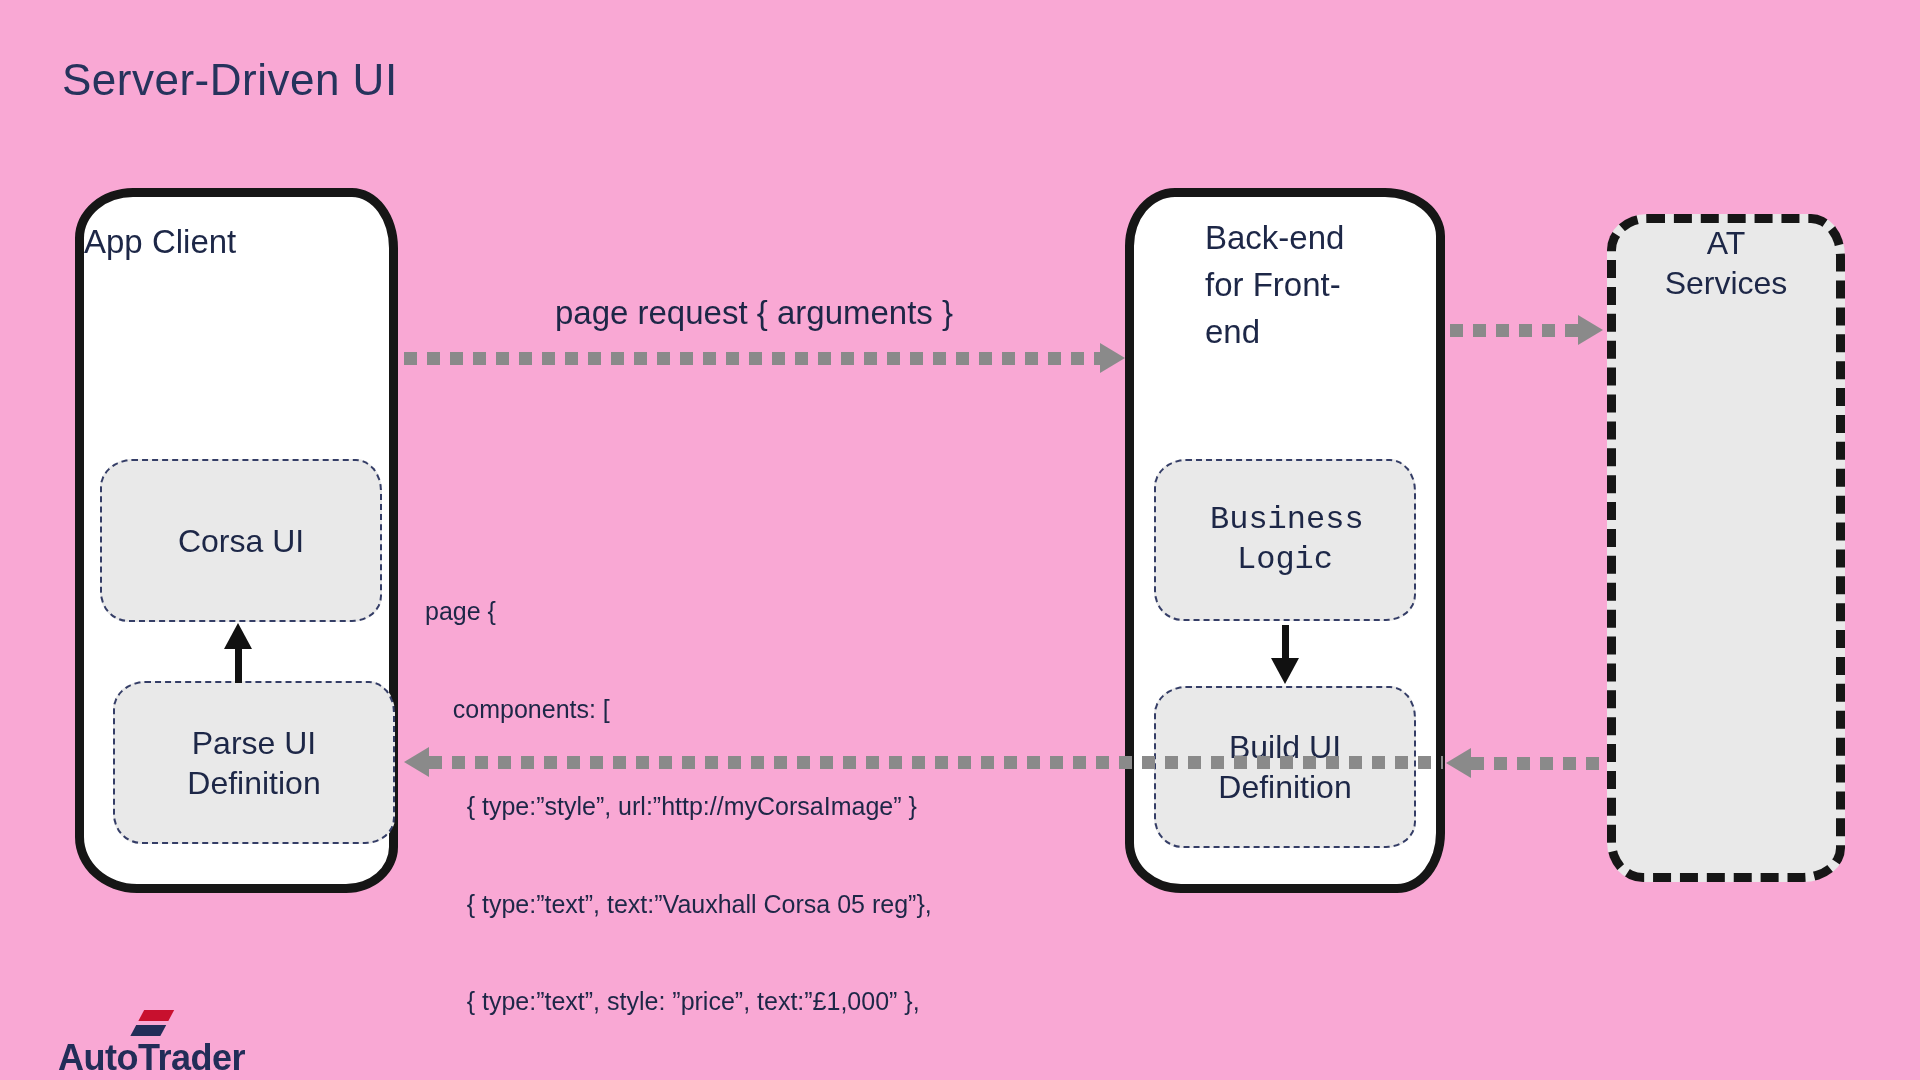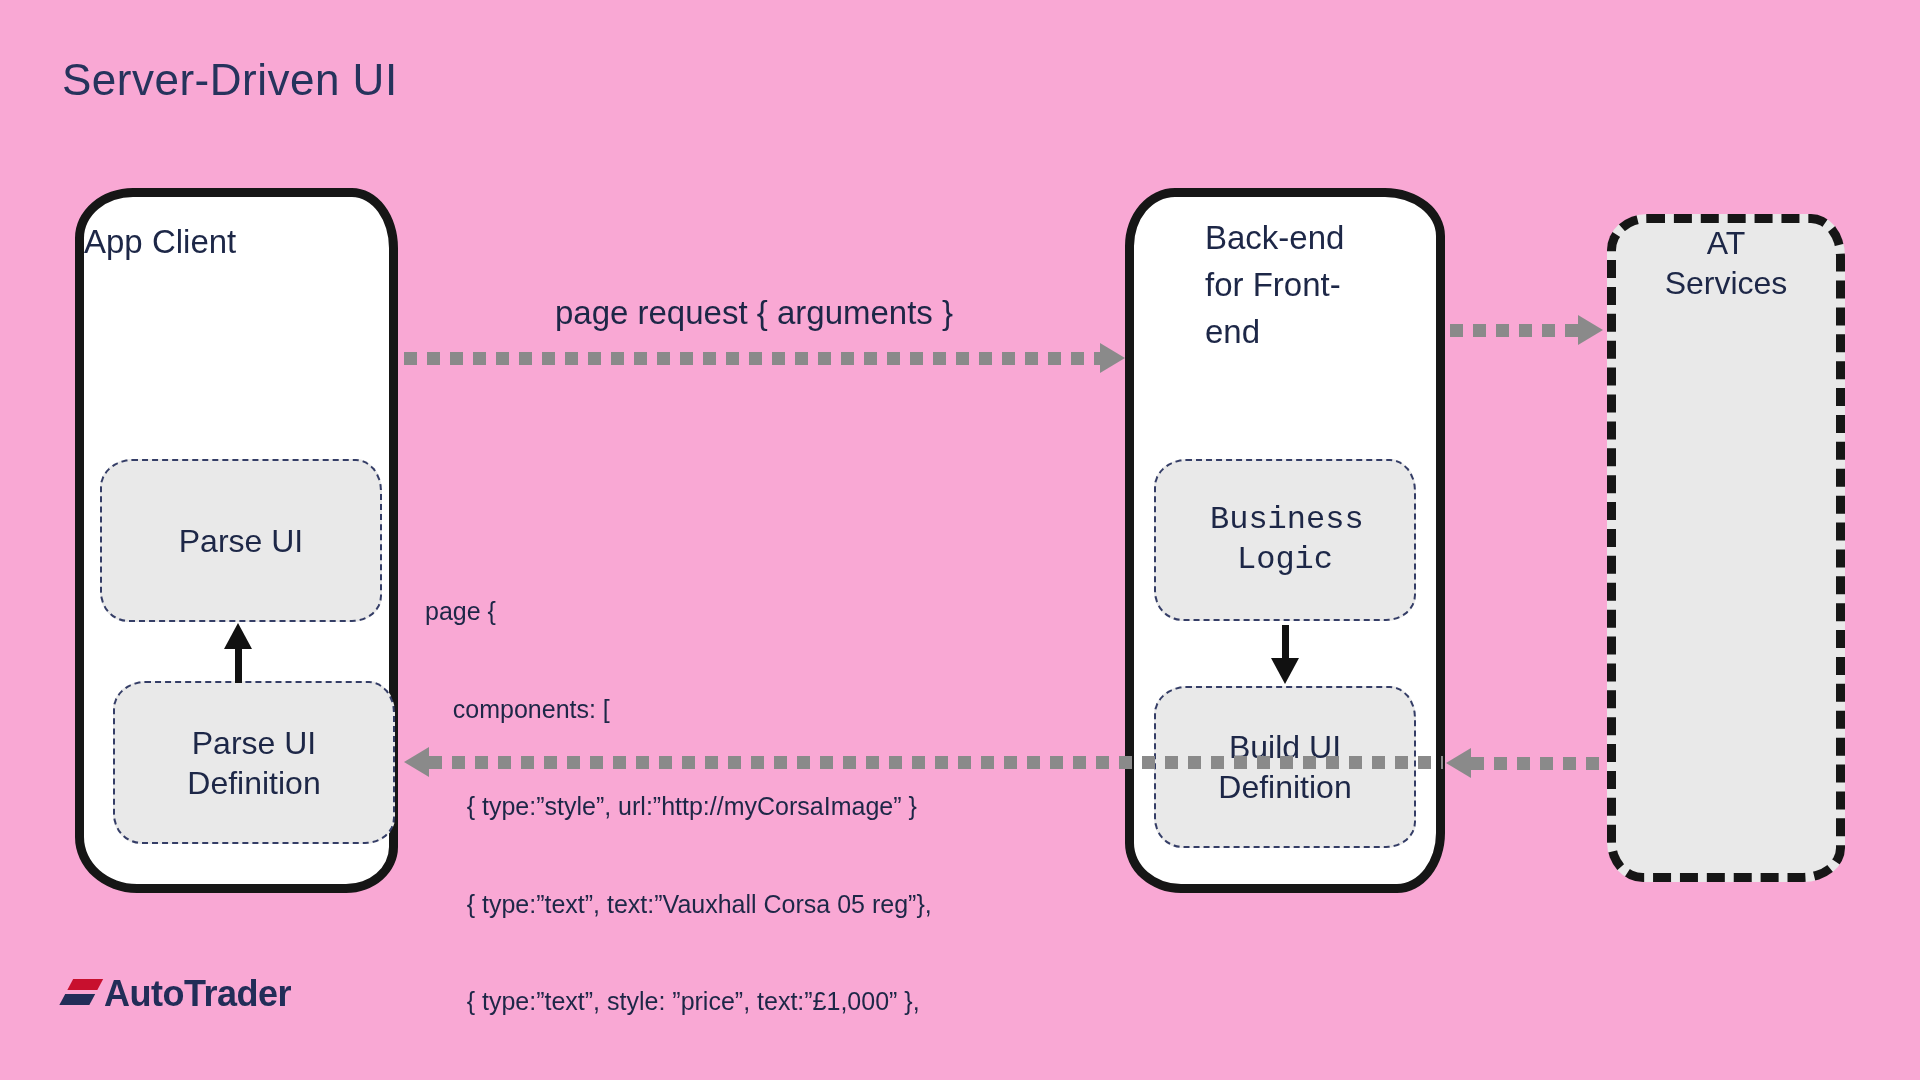--- a/index.html
+++ b/index.html
@@ -81,39 +81,39 @@
   .bhead.up  {border-left:14px solid transparent;border-right:14px solid transparent;border-bottom:26px solid #111;}
   .bhead.down{border-left:14px solid transparent;border-right:14px solid transparent;border-top:26px solid #111;}
 
   
   .code{
     position:absolute;left:425px;top:530px;
     font-size:25px;line-height:32.5px;color:var(--navy);white-space:pre;
   }
 
   
-  .logo{position:absolute;left:58px;top:973px;display:flex;}
+  .logo{position:absolute;left:58px;top:1004px;display:flex;align-items:center;flex-direction:column;}
   .logo-mark{width:40px;height:27px;margin:6px 6px 0 0;transform:skewX(-28deg);}
   .logo-bar{width:30px;height:11px;margin-left:8px;}
   .logo-bar.red{background:var(--logo-red);}
   .logo-bar.blue{background:var(--logo-navy);margin-top:4px;}
   .logo-text{font-size:36px;font-weight:bold;color:var(--logo-navy);letter-spacing:-0.5px;}
 </style>
 </head>
 <body>
 
 <div class="stage">
 
   <h1 class="page-title">Server-Driven UI</h1>
 
   <div class="bigbox app">
     <div class="bigtitle">App Client</div>
   </div>
   <div class="inner render">
-    <span class="label">Parse UI</span>
+    <span class="label">Corsa UI</span>
   </div>
   <div class="inner parse">
     <span class="label">Parse UI Definition</span>
   </div>
 
   <div>
     <div class="bhead up" style="left:224px;top:623px;"></div>
     <div class="shaft" style="left:235px;top:646px;height:37px;"></div>
   </div>
 

